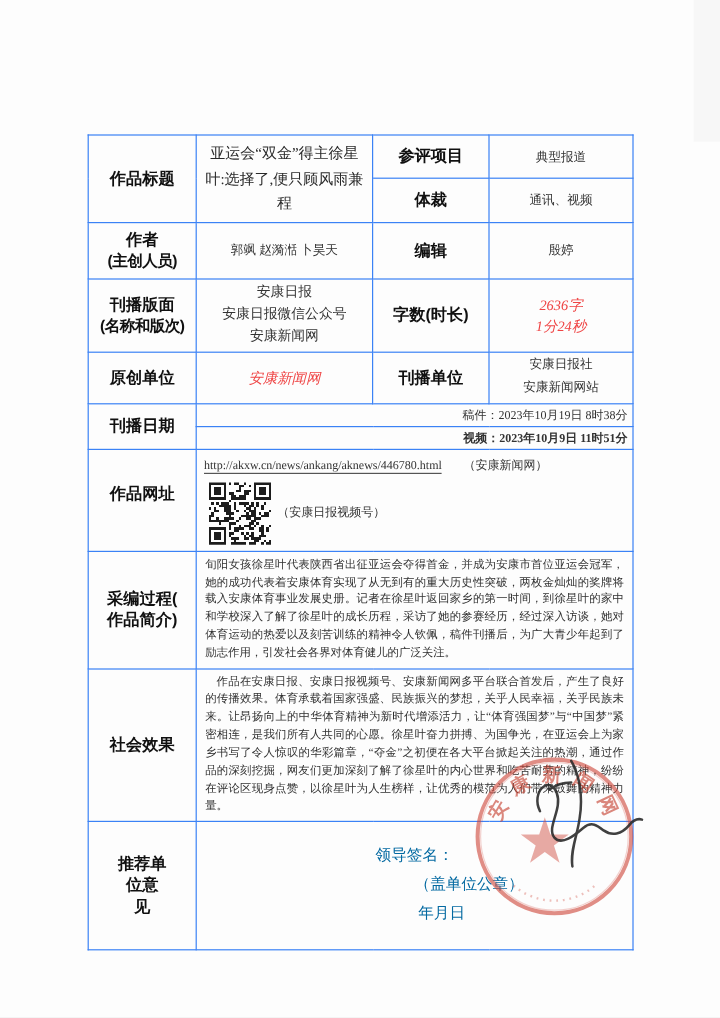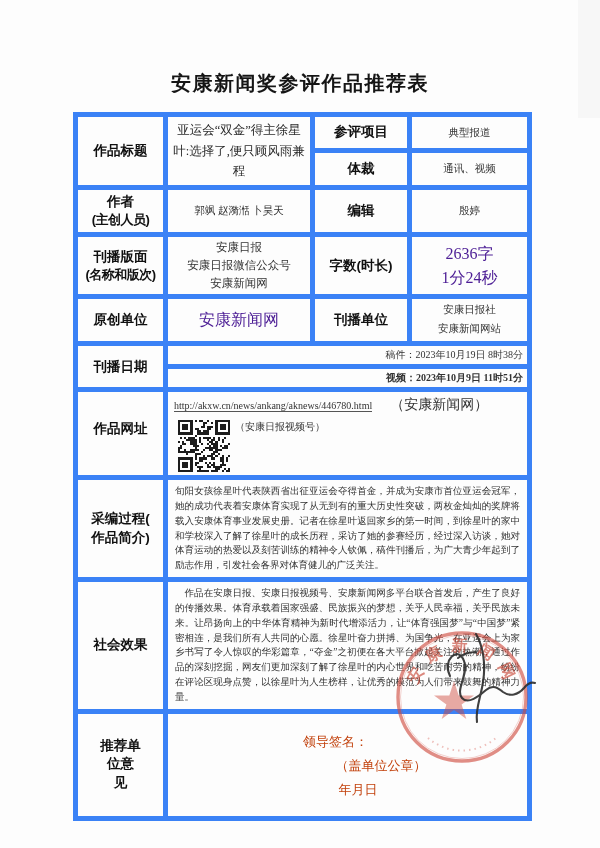--- a/index.html
+++ b/index.html
@@ -15,73 +15,72 @@
   .doc-title {
     position:absolute; top:70px; left:0; width:100%;
     text-align:center; font-size:20px; font-weight:bold; color:#151515;
     letter-spacing:1.5px; font-family:"Liberation Serif", serif;
   }
   table.form {
     position:absolute; left:73px; top:112px; width:454px;
     border-collapse:collapse; table-layout:fixed;
   }
   td {
-    border:5px solid #3b82f6; text-align:center; vertical-align:middle;
+    border:1px solid #3b82f6; text-align:center; vertical-align:middle;
     padding:2px 4px; color:#2b2b2b; overflow:hidden;
   }
   .lbl { font-weight:bold; font-size:13.5px; color:#101010;
          font-family:"Liberation Sans", sans-serif; line-height:1.35;text-align:center; }
   .lbl .sub { display:block; font-size:13px; letter-spacing:-0.5px; }
   .lbl .ln  { display:block; }
   .val  { font-size:10.5px; color:#333; }
   .val-md { font-size:11.5px; color:#333; line-height:1.55; }
-  .val-lg { font-size:16px;  color:#4c1d95; line-height:1.5; }
+  .val-lg { font-size:12px;  color:#ef4444; line-height:1.5;font-style:italic; }
   .title-val { font-size:12.5px; line-height:1.65; color:#2a2a2a; }
   .left  { text-align:right;margin-top:12px; }
   .vtop  { vertical-align:top; }
   .para {
     font-size:9.5px; text-align:justify; line-height:1.56;
     padding:4px 7px; color:#303030;
   }
   .para.indent { text-indent:1em; }
   tr.r1a td { height:36px; } tr.r1b td { height:37px; }
   tr.r2 td { height:47px; }  tr.r3 td { height:61px; }
   tr.r4 td { height:40px; }
   tr.r5a td { height:16px; } tr.r5b td { height:16px;font-weight:bold; }
   tr.r5a td.sub-line, tr.r5b td.sub-line { border-top-color:#8d8d8d; }
   tr.r6 td { height:85px; }  tr.r7 td { height:81px; }
   tr.r8 td { height:99px; }  tr.r9 td { height:107px; }
   .date-line { font-size:10px; color:#333; padding-left:5px; }
   .url-row { padding:3px 6px; vertical-align:top; text-align:left; }
   .url-text { font-size:10px; color:#333; border-bottom:1px solid #555;
               letter-spacing:0; }
-  .url-note { font-size:14px; color:#333; margin-left:14px; }
-  .qr-wrap { margin-top:6px; margin-left:4px; display:flex; align-items:flex-start; }
+  .url-note { font-size:10px; color:#333; margin-left:14px; }
+  .qr-wrap { margin-top:6px; margin-left:4px; display:flex; align-items:center; }
   .qr-caption { font-size:10px; color:#333; margin-left:5px; margin-bottom:2px; }
   .rec-cell { position:relative; }
   .rec-block {
-    position:absolute; right:46px; top:16px; width:200px;
-    font-size:13px; color:#c2410c; line-height:24px; text-align:center;
+    position:absolute; right:36px; top:16px; width:200px;
+    font-size:13px; color:#0369a1; line-height:24px; text-align:center;
   }
   .rec-block .l1 { text-align:left; padding-left:22px; }
   .rec-block .l2 { text-align:center; }
   .rec-block .l3 { padding-right:46px; }
   .stamp { position:absolute; left:390px; top:626px; width:144px; height:144px;
            pointer-events:none; }
   .signature { position:absolute; left:428px; top:628px; width:112px; height:100px;
            pointer-events:none; }
 </style>
 </head>
 <body>
 
 <div class="page">
 
   <div class="scan-artifact"></div>
 
-  <div class="doc-title">安康新闻奖参评作品推荐表</div>
 
   <table class="form">
     <colgroup>
         <col style="width:90px">
         <col style="width:147px">
         <col style="width:97px">
         <col style="width:120px">
       </colgroup>
 
     <tbody>

